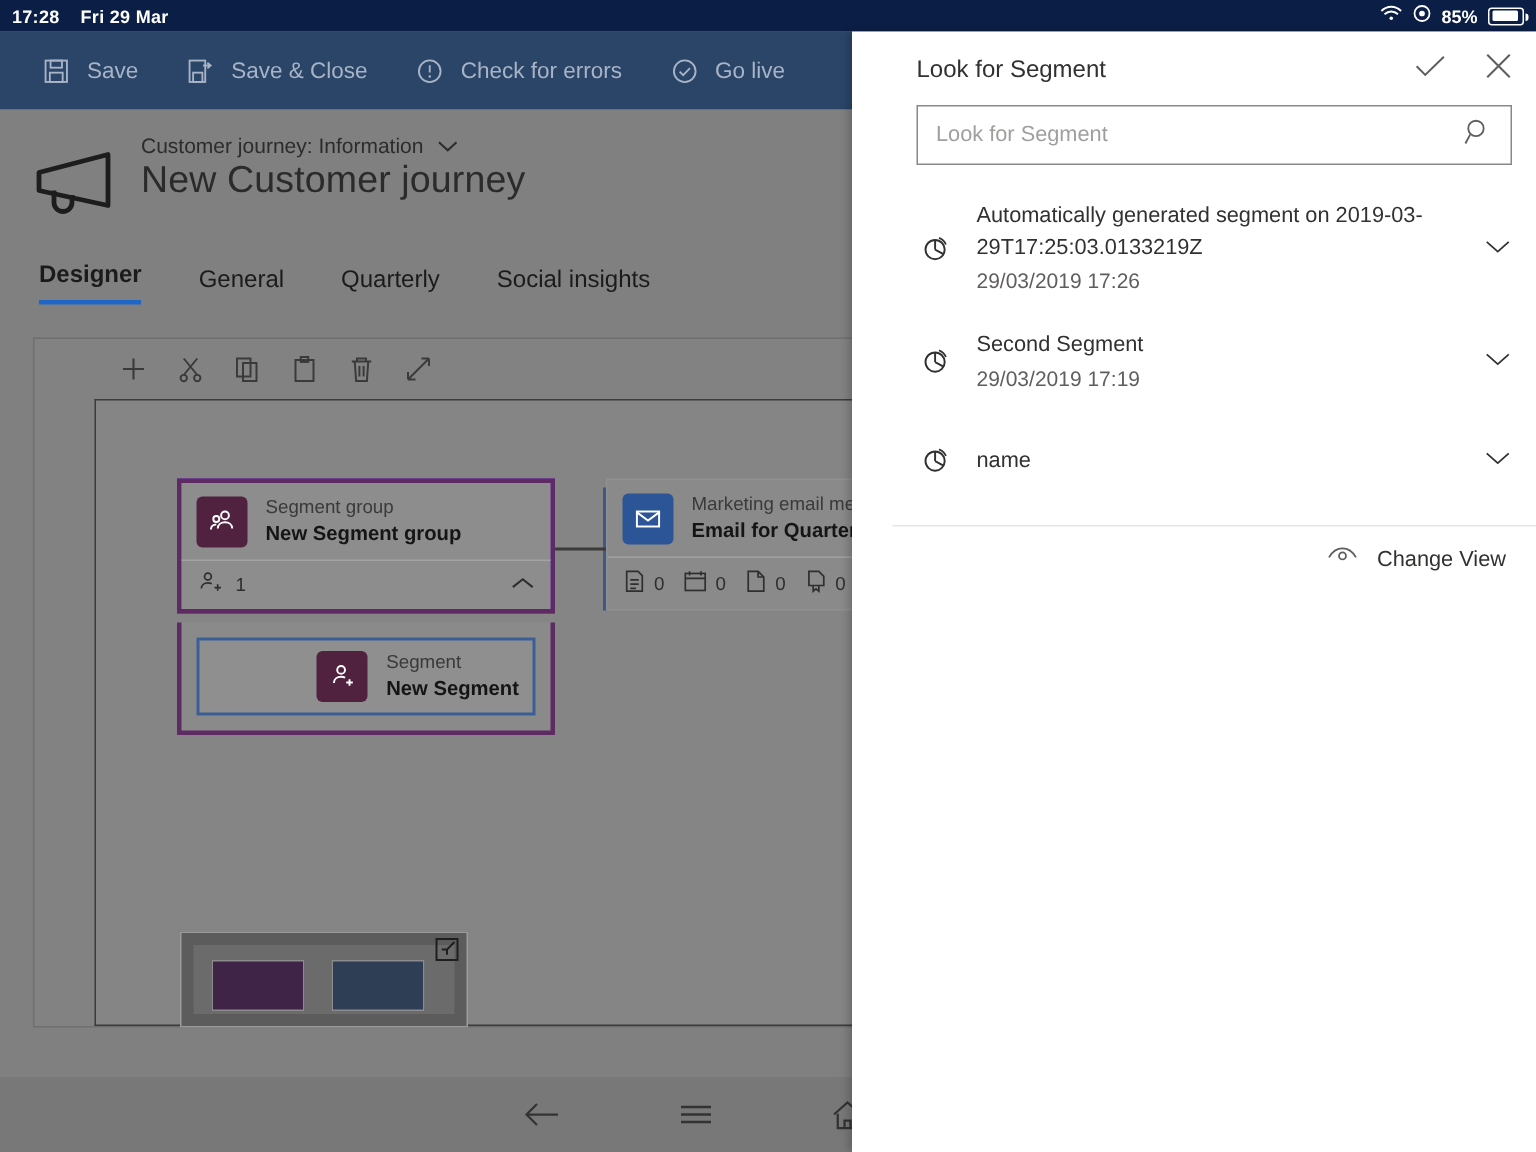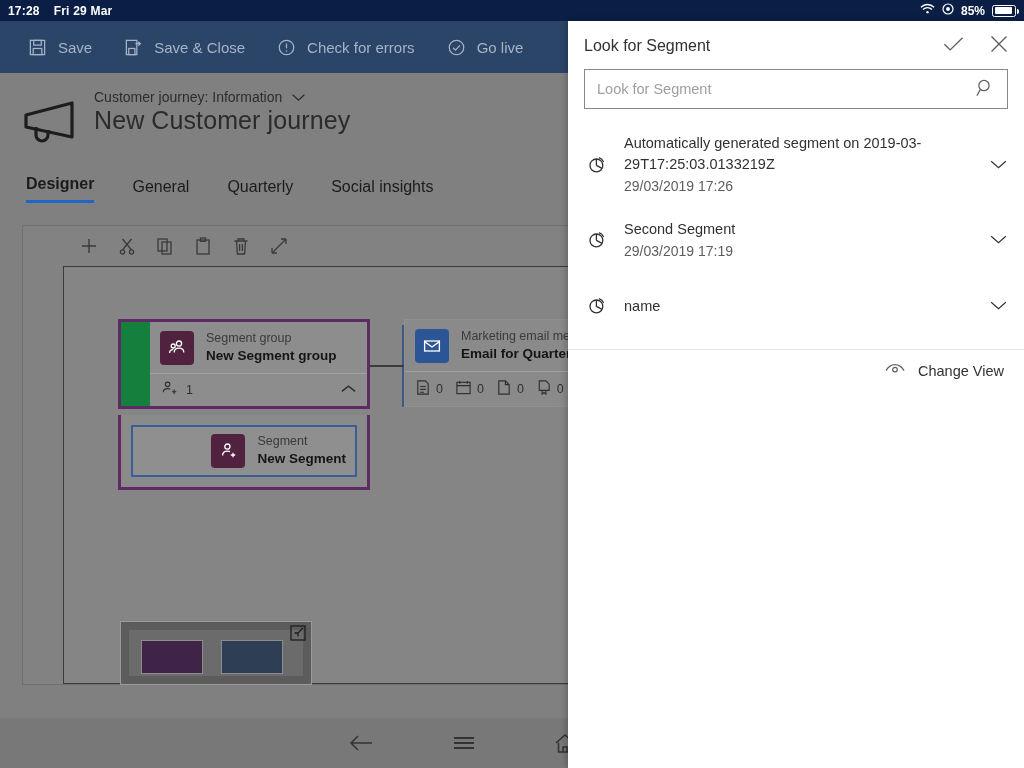--- a/index.html
+++ b/index.html
@@ -93,22 +93,21 @@
   .canvas-toolbar svg { display: block; }
   .canvas-area {
     position: absolute; left: 40px; right: 0; top: 40px; bottom: 0;
     background: #858585; border: 1.5px solid #3b3b3b; border-right: none;
   }
 
   
   .seg-group {
     position: absolute; left: 54px; top: 52px; width: 252px;
     border: 3px solid #5d2a63;
-    background: #15803d;
-    padding-left: 29px;
+    background: #6d28d9;
   }
   .seg-head {
     background: #8d8d8d; padding: 9px 10px 8px 10px;
     display: flex; align-items: center; gap: 12px;
     border-bottom: 1px solid #a3a3a3;
   }
   .tile-icon {
     width: 34px; height: 34px; border-radius: 4px; flex: none;
     display: flex; align-items: center; justify-content: center;
   }
@@ -176,21 +175,21 @@
     background: #787878;
     display: flex; align-items: center; justify-content: center; gap: 78px;
   }
   .bottomnav svg { display: block; }
 
   
   .panel {
     position: absolute; left: 568px; top: 21px; width: 456px; height: 747px;
     background: #ffffff;
     box-shadow: -2px 0 6px rgba(0,0,0,.22);
-    display: flex; flex-direction: column;
+    display: flex; flex-direction: column; padding-left: 27px;
   }
   .panel-header {
     display: flex; align-items: center;
     padding: 14px 16px 10px 16px;
   }
   .panel-title { font-size: 16px; color: #323130; }
   .panel-actions { margin-left: auto; display: flex; align-items: center; gap: 26px; }
   .panel-search {
     margin: 2px 16px 0 16px;
     height: 40px; border: 1px solid #8a8886;

